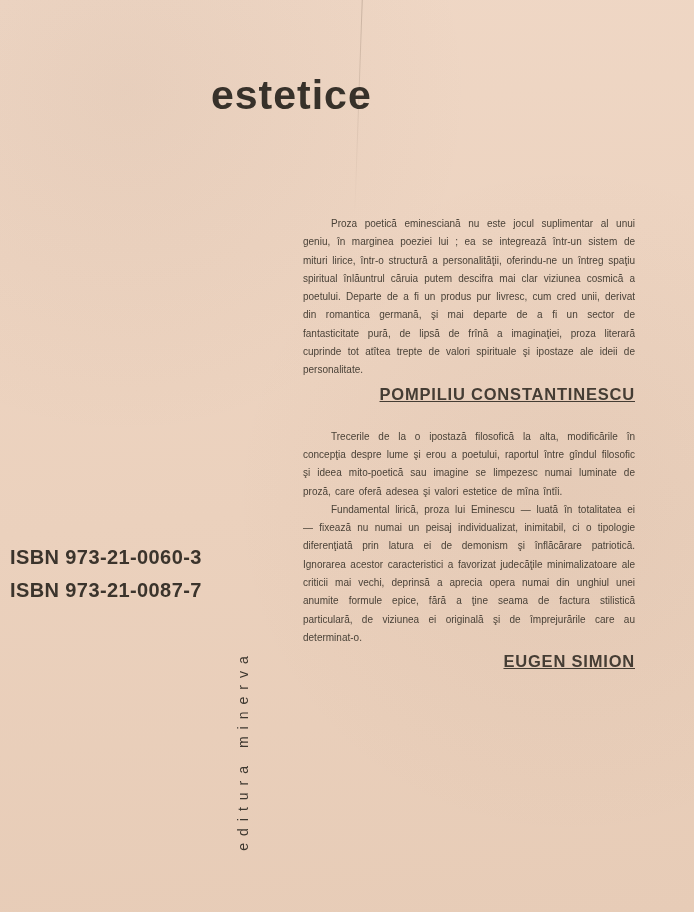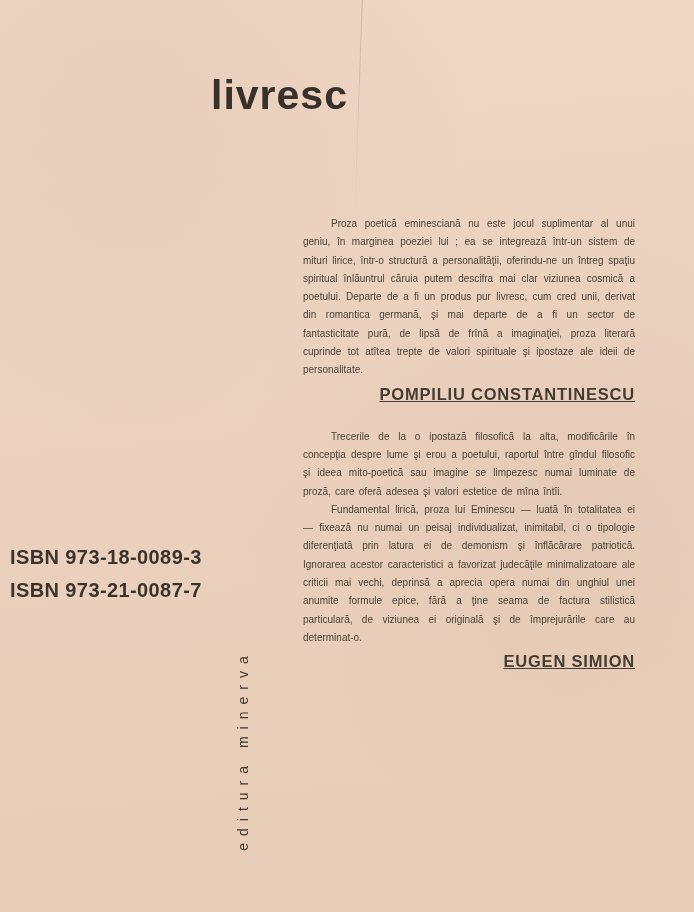--- a/index.html
+++ b/index.html
@@ -58,37 +58,37 @@
     font-size:14px; letter-spacing:7px; color:#3d372f;
   }
 </style>
 </head>
 <body>
 
 <div class="cover">
 
   <div class="crease"></div>
 
-  <h1 class="book-title">livresc</h1>
+  <h1 class="book-title">estetice</h1>
 
   <main class="quotes">
     <section>
       <p class="quote-text">Proza poetică eminesciană nu este jocul suplimentar al unui geniu, în marginea poeziei lui&nbsp;; ea se integrează într-un sistem de mituri lirice, într-o structură a personalităţii, oferindu-ne un întreg spaţiu spiritual înlăuntrul căruia putem descifra mai clar viziunea cosmică a poetului. Departe de a fi un produs pur livresc, cum cred unii, derivat din romantica germană, şi mai departe de a fi un sector de fantasticitate pură, de lipsă de frînă a imaginaţiei, proza literară cuprinde tot atîtea trepte de valori spirituale şi ipostaze ale ideii de personalitate.</p>
       <div class="quote-author">POMPILIU CONSTANTINESCU</div>
     </section>
     <section>
       <p class="quote-text">Trecerile de la o ipostază filosofică la alta, modificările în concepţia despre lume şi erou a poetului, raportul între gîndul filosofic şi ideea mito-poetică sau imagine se limpezesc numai luminate de proză, care oferă adesea şi valori estetice de mîna întîi.</p>
     </section>
     <section>
       <p class="quote-text">Fundamental lirică, proza lui Eminescu — luată în totalitatea ei — fixează nu numai un peisaj individualizat, inimitabil, ci o tipologie diferenţiată prin latura ei de demonism şi înflăcărare patriotică. Ignorarea acestor caracteristici a favorizat judecăţile minimalizatoare ale criticii mai vechi, deprinsă a aprecia opera numai din unghiul unei anumite formule epice, fără a ţine seama de factura stilistică particulară, de viziunea ei originală şi de împrejurările care au determinat-o.</p>
       <div class="quote-author">EUGEN SIMION</div>
     </section>
   </main>
 
   <div class="isbn-block">
-    <div class="isbn-line">ISBN 973-18-0089-3</div>
+    <div class="isbn-line">ISBN 973-21-0060-3</div>
     <div class="isbn-line">ISBN 973-21-0087-7</div>
   </div>
 
 
   <div class="vlabel">editura minerva</div>
 
 </div>
 
 </body></html>

